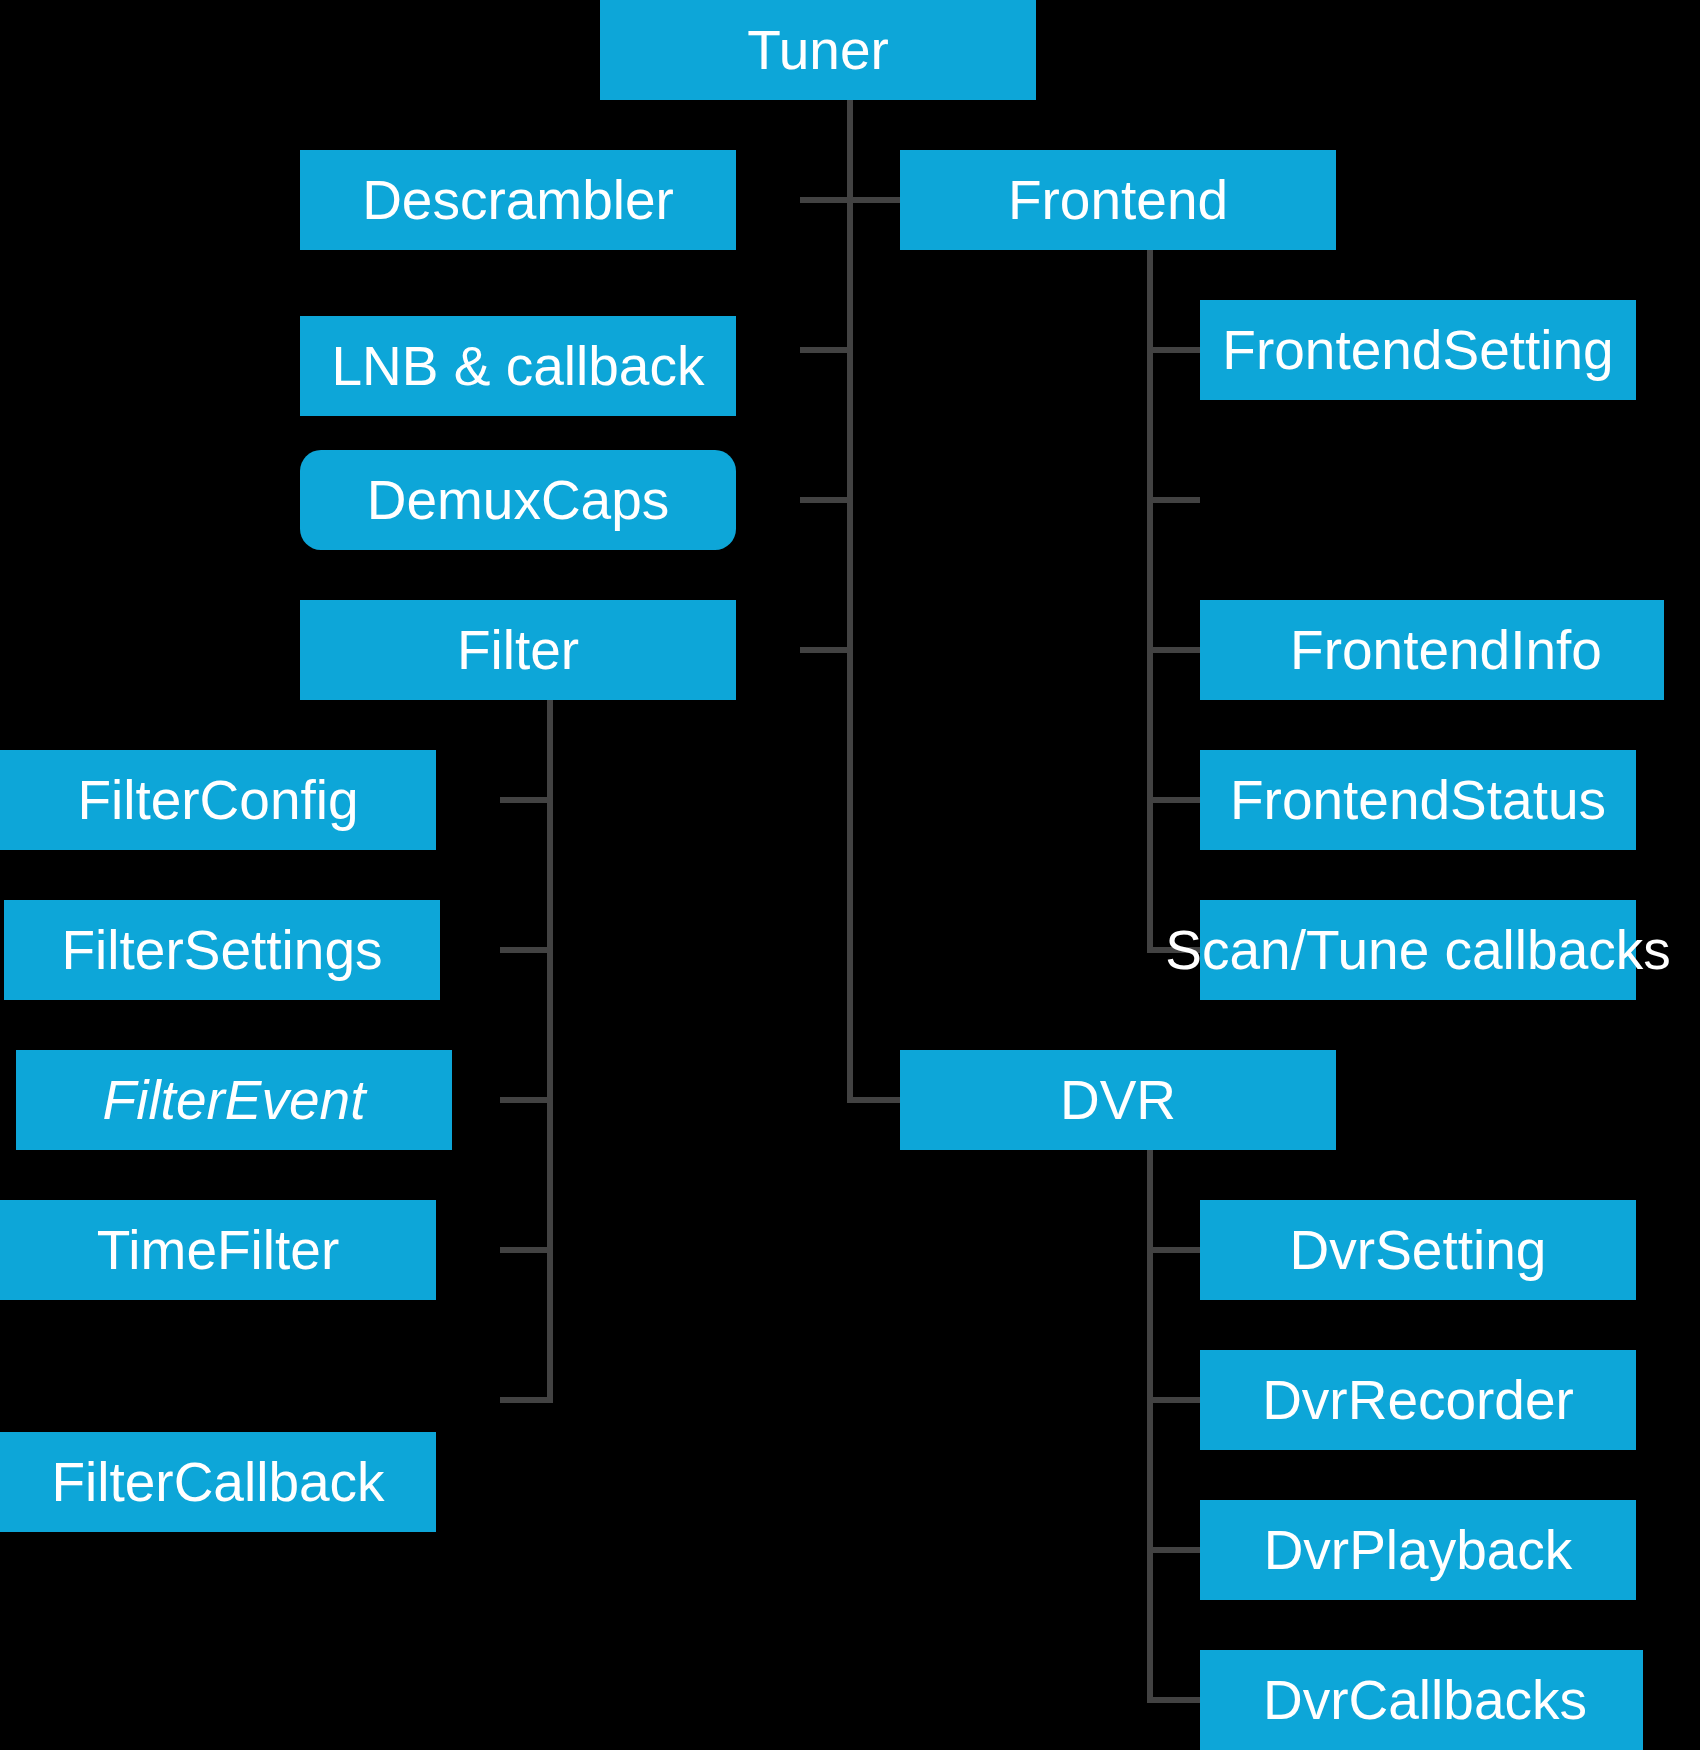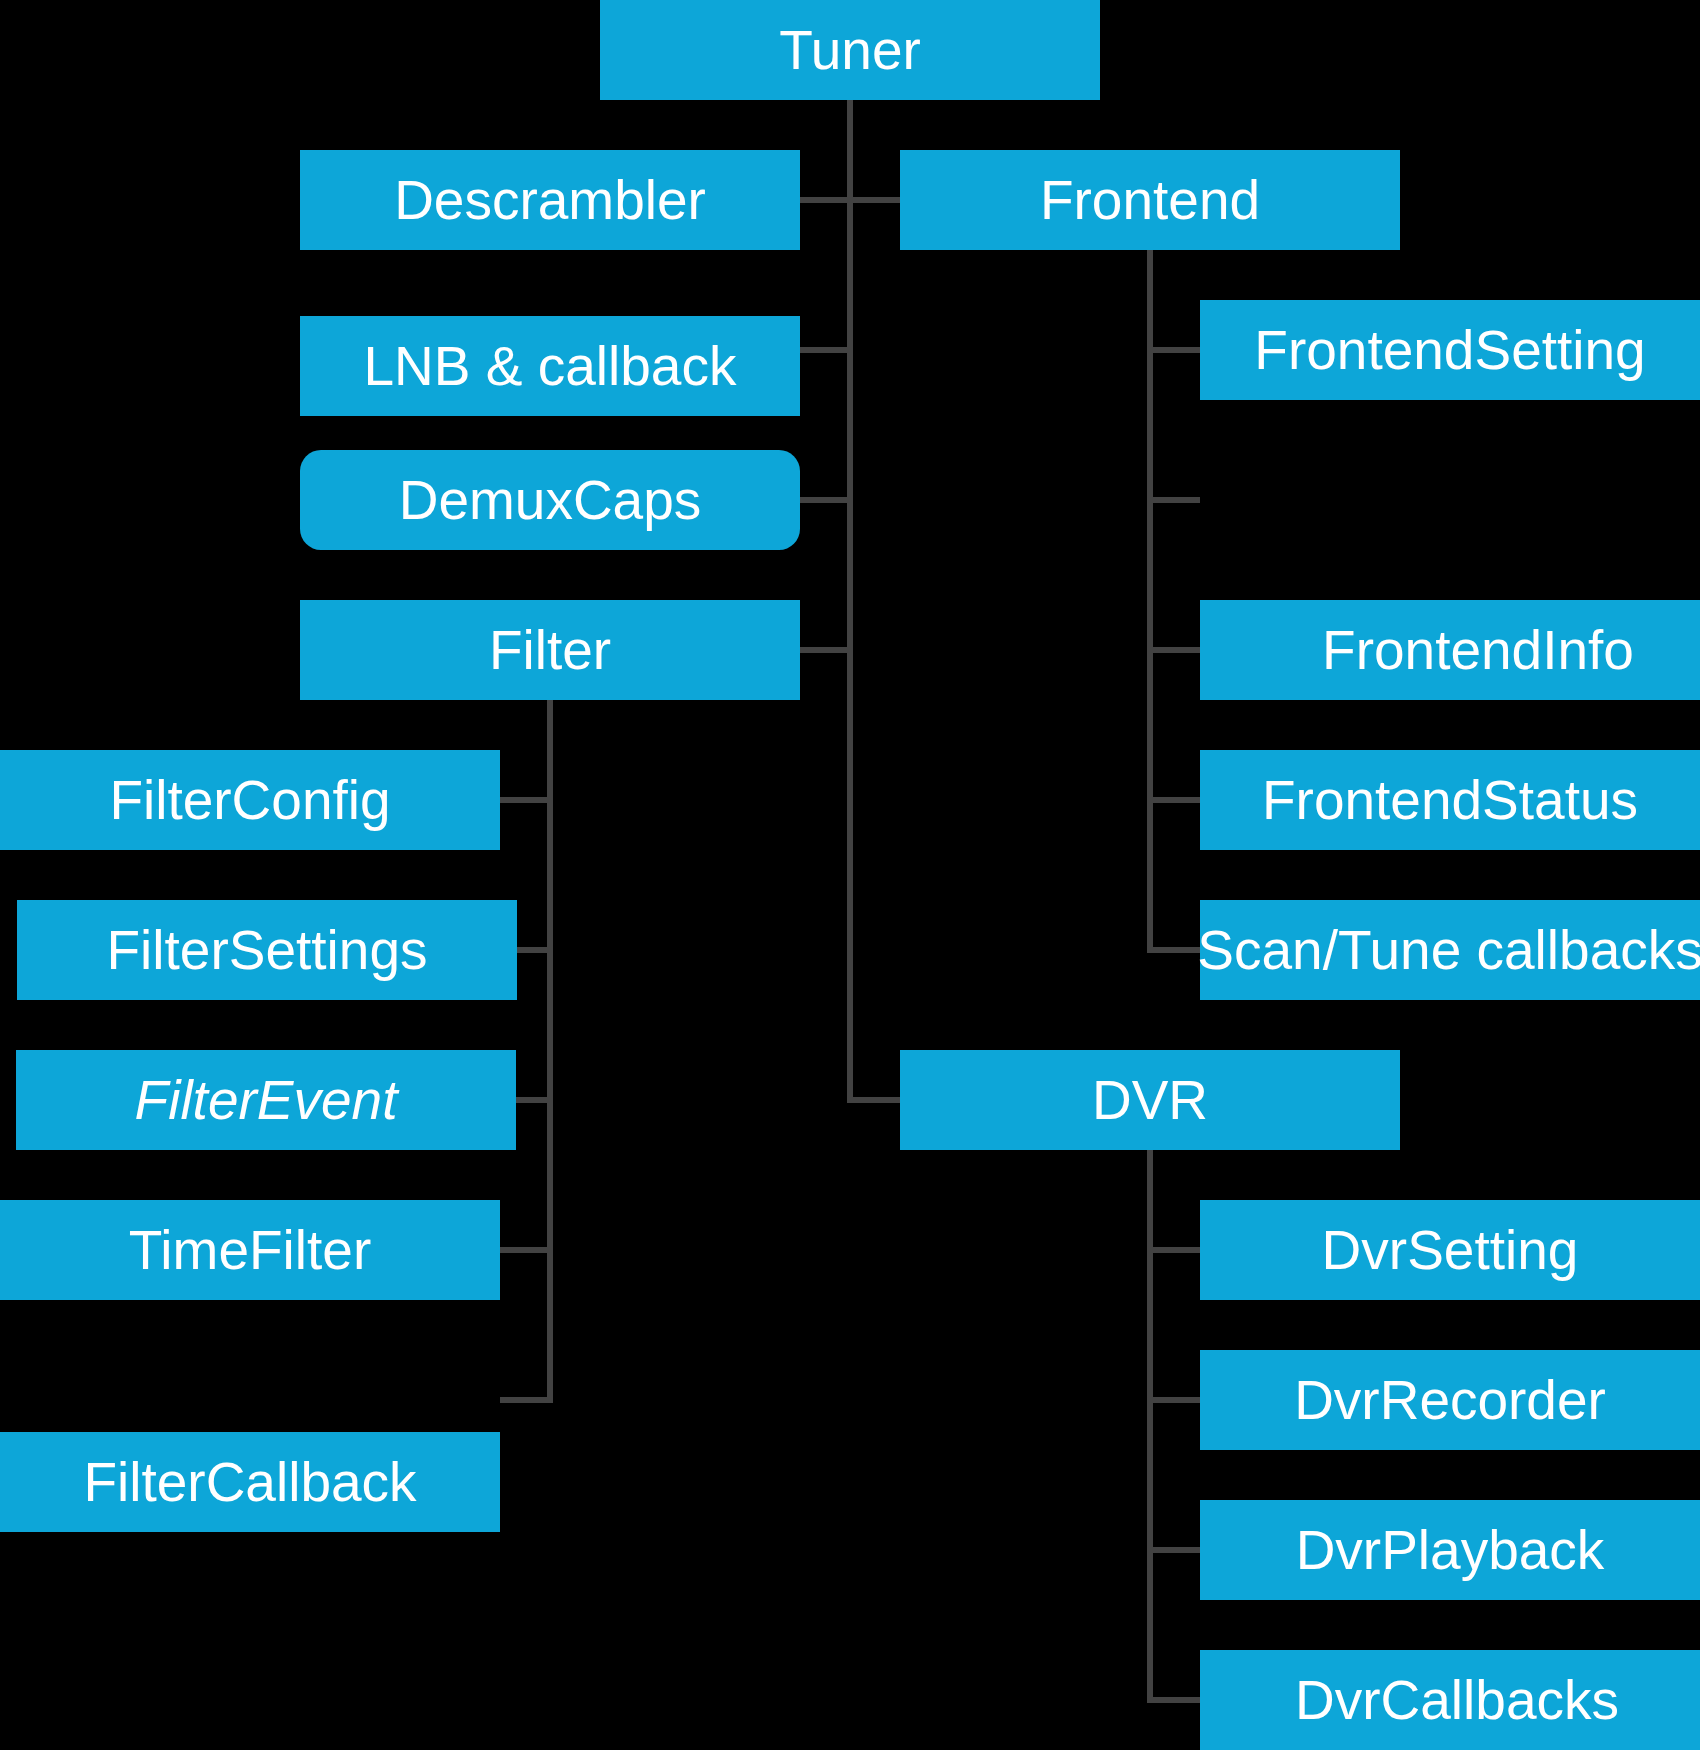--- a/index.html
+++ b/index.html
@@ -9,21 +9,21 @@
   }
   #canvas {
     position: relative;
     width: 1700px;
     height: 1750px;
     background: var(--bg, #000000);
     overflow: hidden;
   }
   .node {
     position: absolute;
-    width: 500px;
+    width: 436px;
     height: 100px;
     background: var(--box, #0da6d8);
     color: var(--txt, #ffffff);
     display: flex;
     align-items: center;
     justify-content: center;
     font-family: "Liberation Sans", sans-serif;
     font-size: 55px;
     font-weight: 400;
     white-space: nowrap;
@@ -64,21 +64,21 @@
     <div class="node" style="left: 600px; top: 0px;">Tuner</div>
     <div class="node" style="left: 300px; top: 150px;">Descrambler</div>
     <div class="node" style="left: 900px; top: 150px;">Frontend</div>
     <div class="node" style="left: 300px; top: 316px;">LNB &amp; callback</div>
     <div class="node" style="left: 1200px; top: 300px;">FrontendSetting</div>
     <div class="node" style="left: 300px; top: 450px; border-radius: 21px;">DemuxCaps</div>
     <div class="node" style="left: 300px; top: 600px;">Filter</div>
     <div class="node" style="left: 1200px; top: 600px; padding-left: 28px;">FrontendInfo</div>
     <div class="node" style="left: 0px; top: 750px;">FilterConfig</div>
     <div class="node" style="left: 1200px; top: 750px;">FrontendStatus</div>
-    <div class="node" style="left: 17px; top: 900px;">FilterSettings</div>
+    <div class="node" style="left: 4px; top: 900px;">FilterSettings</div>
     <div class="node" style="left: 1200px; top: 900px;">Scan/Tune callbacks</div>
     <div class="node" style="left: 16px; top: 1050px; font-style: italic;">FilterEvent</div>
     <div class="node" style="left: 900px; top: 1050px;">DVR</div>
     <div class="node" style="left: 0px; top: 1200px;">TimeFilter</div>
     <div class="node" style="left: 1200px; top: 1200px;">DvrSetting</div>
     <div class="node" style="left: 0px; top: 1398px; margin-top: 34px;">FilterCallback</div>
     <div class="node" style="left: 1200px; top: 1350px;">DvrRecorder</div>
     <div class="node" style="left: 1200px; top: 1500px;">DvrPlayback</div>
     <div class="node" style="left: 1200px; top: 1650px; padding-left: 7px;">DvrCallbacks</div>
   </div>

